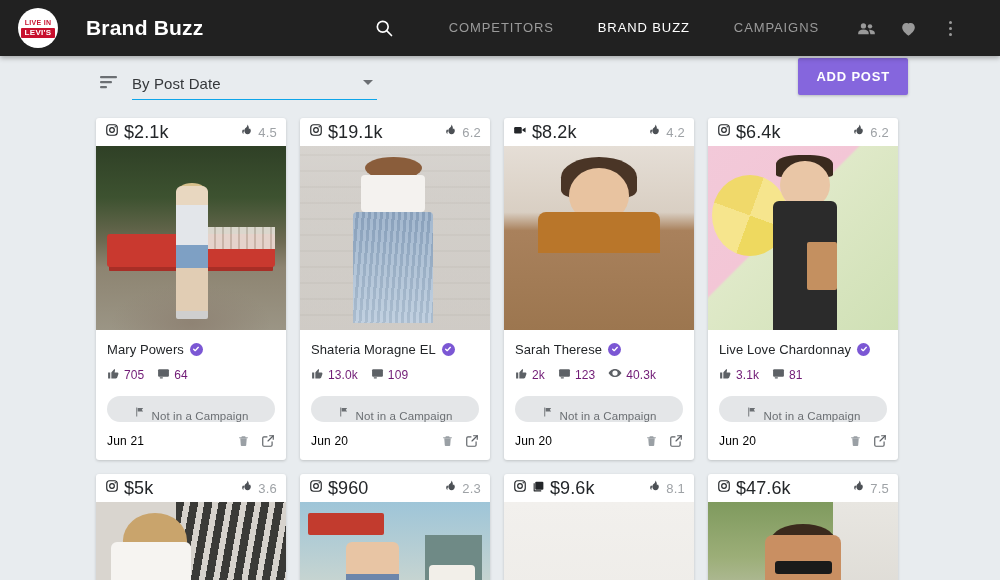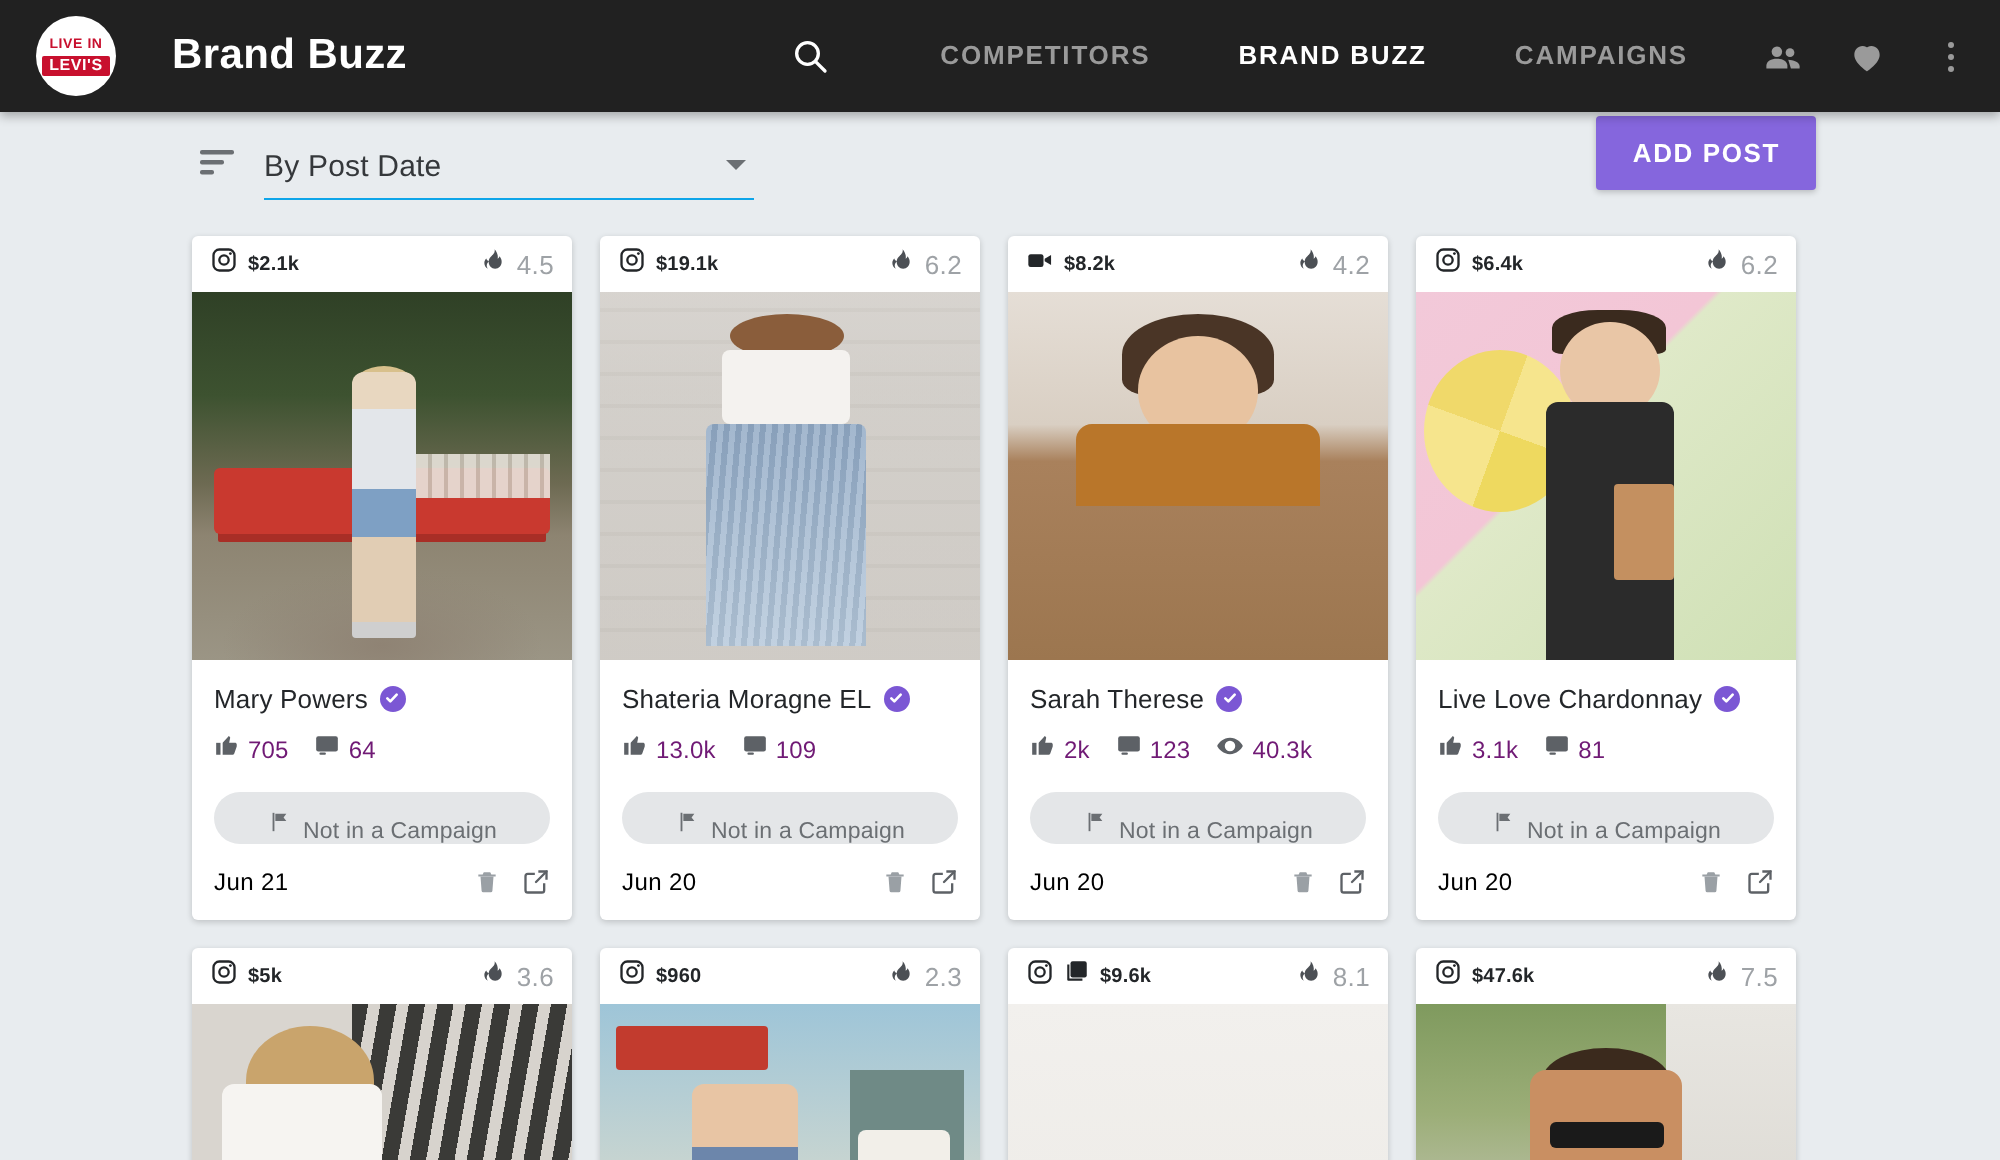--- a/index.html
+++ b/index.html
@@ -11,21 +11,21 @@
     -webkit-font-smoothing: antialiased;
   }
 
   
   .topbar {
     position: relative;
     height: 56px;
     background: #212121;
     display: flex;
     align-items: center;
-    padding: 0 8px 0 18px;
+    padding: 0 33px 0 18px;
     box-shadow: 0 2px 5px rgba(0,0,0,.30);
     z-index: 20;
   }
   .brand-logo {
     width: 40px; height: 40px;
     border-radius: 50%;
     background: #ffffff;
     display: flex; flex-direction: column;
     align-items: center; justify-content: center;
     flex: 0 0 auto;
@@ -65,21 +65,21 @@
   }
   .search-btn {
     width: 38px; height: 38px;
     display: flex; align-items: center; justify-content: center;
     cursor: pointer;
     margin-right: 24px;
   }
   .nav-tab {
     color: #9a9a9a;
     font-size: 13px;
-    font-weight: bold;
+    font-weight: normal;
     letter-spacing: .9px;
     padding: 0 22px;
     line-height: 56px;
     height: 56px;
     cursor: pointer;
     white-space: nowrap;
   }
   .nav-tab.active { color: #ffffff; }
   .icon-btn {
     width: 34px; height: 34px;
@@ -155,22 +155,22 @@
   }
   .card-head {
     height: 28px;
     display: flex;
     align-items: center;
     padding: 0 9px;
     justify-content: space-between;
   }
   .head-left { display: flex; align-items: center; gap: 5px; }
   .head-value {
-    font-size: 10px;
-    font-weight: bold;
+    font-size: 18px;
+    font-weight: normal;
     color: #232629;
     letter-spacing: .1px;
   }
   .head-right { display: flex; align-items: center; gap: 5px; }
   .head-score {
     font-size: 13px;
     color: #9ea2a6;
     letter-spacing: .2px;
   }
   .card-photo {

